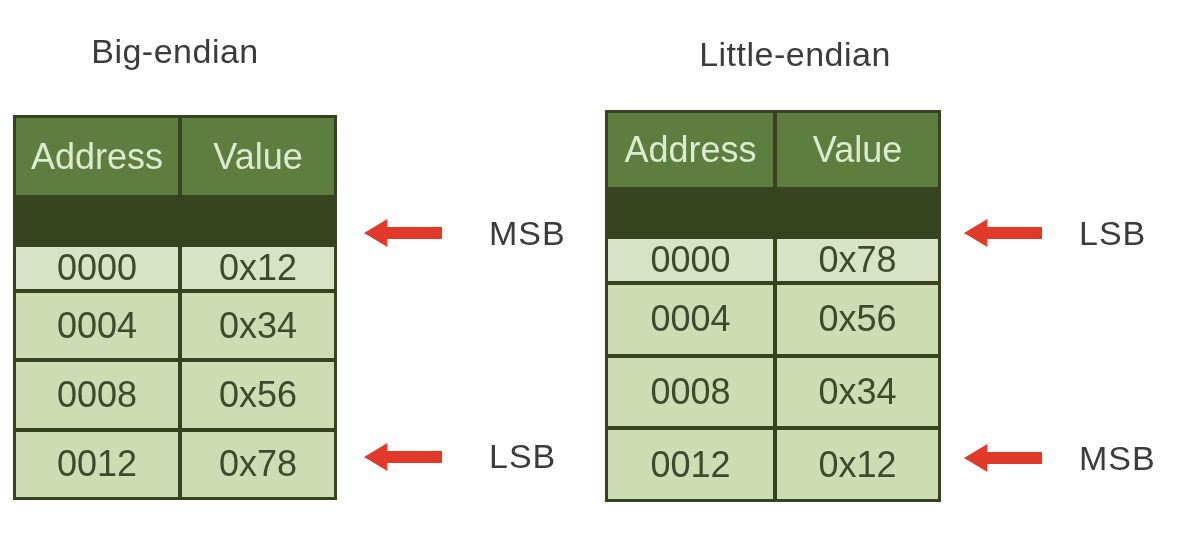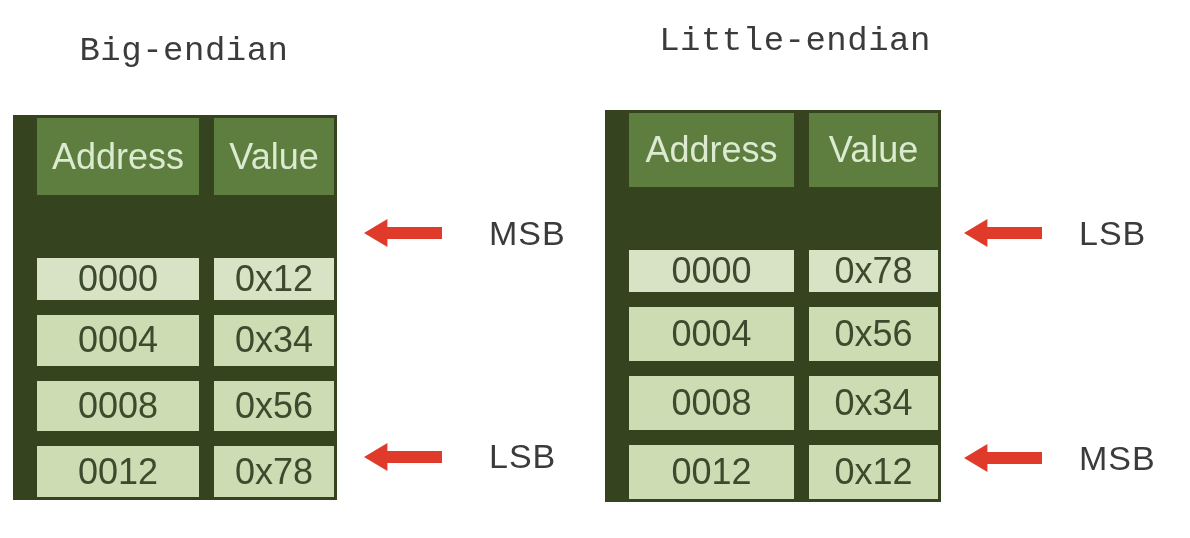--- a/index.html
+++ b/index.html
@@ -26,30 +26,29 @@
   }
 
   .diagram-title {
     position: absolute;
     text-align: center;
     font-size: 34px;
     font-weight: 400;
     color: var(--title-text);
     letter-spacing: 0.5px;
   }
-  .title-big    { left: 22px;  top: 32px; width: 324px; font-family: Liberation Mono, monospace; }
-  .title-little { left: 625px; top: 22px; width: 340px; font-family: Liberation Mono, monospace; }
+  .title-big    { left: 13px;  top: 32px; width: 324px; }
+  .title-little { left: 625px; top: 35px; width: 340px; }
 
   .endtable {
     position: absolute;
     display: grid;
     background: var(--border);
     border: 3px solid var(--border);
-    gap: 15px;
-    padding-left: 21px;
+    gap: 4px;
   }
   .table-big {
     left: 13px; top: 115px; width: 324px; height: 385px;
     grid-template-columns: 162px 1fr;
     grid-template-rows: 77px repeat(4, 1fr);
   }
   .table-little {
     left: 605px; top: 110px; width: 336px; height: 392px;
     grid-template-columns: 165px 1fr;
     grid-template-rows: 74px repeat(4, 1fr);

